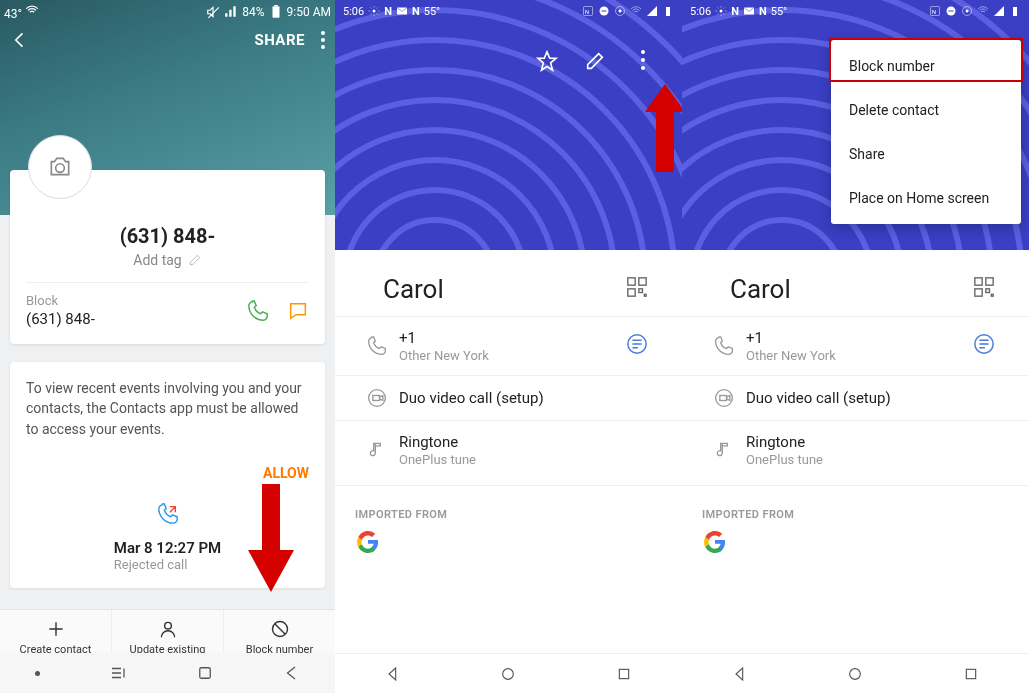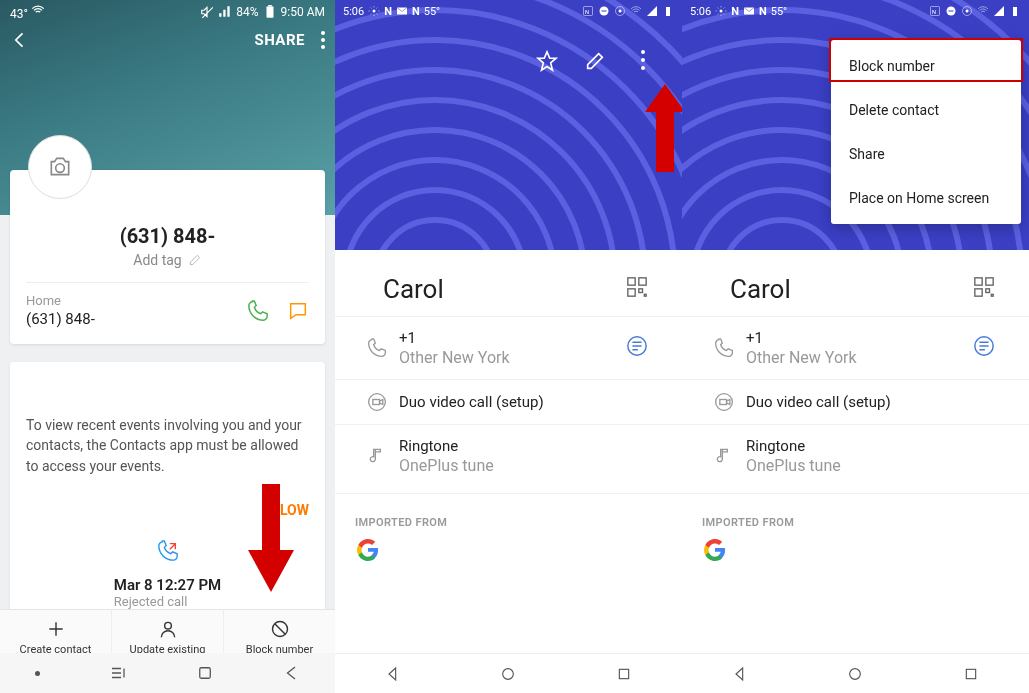--- a/index.html
+++ b/index.html
@@ -10,21 +10,21 @@
   .p3 { width: 347px; }
 
   
   .p1-top {
     height: 215px;
     background: linear-gradient(160deg, #2a5962 0%, #3a7a83 40%, #5aa0a7 100%);
     color: #fff;
   }
   .p1-status {
     height: 24px; display: flex; align-items: center; justify-content: space-between;
-    padding: 0 10px; font-size: 12px;
+    padding: 0 4px; font-size: 12px;
   }
   .p1-status .right { display: flex; gap: 4px; align-items: flex-end; }
   .p1-status svg { width: 14px; height: 14px; fill: #fff; }
   .p1-actions {
     display: flex; align-items: center; padding: 6px 10px; gap: 16px;
   }
   .p1-actions .spacer { flex: 1; }
   .p1-actions .share { font-weight: 700; font-size: 15px; letter-spacing: 0.5px; }
   .p1-actions svg { width: 20px; height: 20px; fill: #fff; stroke: #fff; }
   .dots { display: flex; flex-direction: column; gap: 3px; }
@@ -51,21 +51,21 @@
   .p1-phone-label { font-size: 13px; color: #999; }
   .p1-phone-value { font-size: 15px; color: #222; margin-top: 2px; }
   .p1-phone-icons { display: flex; gap: 18px; }
   .p1-phone-icons svg { width: 22px; height: 22px; }
 
   .p1-events-card {
     position: absolute; top: 362px; left: 10px; right: 10px;
     background: #fff; border-radius: 4px; padding: 16px;
     box-shadow: 0 1px 3px rgba(0,0,0,0.08);
   }
-  .p1-events-text { font-size: 14px; color: #555; line-height: 1.45; margin-top: 37px; }
+  .p1-events-text { font-size: 14px; color: #555; line-height: 1.45; }
   .p1-allow { color: #ff7a00; font-weight: 700; font-size: 14px; text-align: right; margin-top: 26px; }
   .p1-call-row { display: flex; align-items: center; gap: 14px; margin-top: 22px; flex-direction: column; }
   .p1-call-row svg { width: 22px; height: 22px; }
   .p1-call-time { font-size: 15px; font-weight: 600; color: #222; }
   .p1-call-status { font-size: 13px; color: #999; }
 
   .p1-bottom {
     position: absolute; bottom: 28px; left: 0; right: 0;
     height: 56px; background: #fafafa;
     display: flex; border-top: 1px solid #e5e5e5;
@@ -119,21 +119,21 @@
 
   .op-row {
     display: flex; align-items: center; padding: 12px 34px 12px 20px;
     border-top: 1px solid #f0f0f0;
   }
   .op-row:first-of-type { border-top: none; }
   .op-row-icon { width: 44px; display: flex; justify-content: center; }
   .op-row-icon svg { width: 20px; height: 20px; stroke: #999; fill: none; stroke-width: 1.6; }
   .op-row-body { flex: 1; }
   .op-row-title { font-size: 15px; color: #222; }
-  .op-row-sub { font-size: 16px; color: #999; margin-top: 1px; }
+  .op-row-sub { font-size: 13px; color: #999; margin-top: 1px; }
   .op-row-trail svg { width: 22px; height: 22px; stroke: #4a7bd6; fill: none; stroke-width: 1.6; }
 
   .op-imported {
     font-size: 11px; color: #999; font-weight: 600; letter-spacing: 0.4px;
     padding: 22px 0 10px 20px; border-top: 1px solid #f0f0f0; margin-top: 6px;
   }
   .op-google { padding: 0 0 0 22px; }
   .op-google svg { width: 22px; height: 22px; }
 
   .op-navbar {
@@ -213,21 +213,21 @@
     <div class="p1-number">(631) 848-</div>
     <div class="p1-addtag">
       <span>Add tag</span>
       <svg viewBox="0 0 24 24">
           <path d="M4 20h4L20 8l-4-4L4 16v4z"></path>
         </svg>
     </div>
     <div class="p1-divider"></div>
     <div class="p1-phone-row">
       <div class="p1-phone-info">
-        <div class="p1-phone-label">Home</div>
+        <div class="p1-phone-label">Block</div>
         <div class="p1-phone-value">(631) 848-</div>
       </div>
       <div class="p1-phone-icons">
         <svg viewBox="0 0 24 24">
             <path d="M6 2c-2 0-4 2-4 4 0 9 7 16 16 16 2 0 4-2 4-4v-3l-5-2-2 2c-3-1-6-4-7-7l2-2-2-5H6z" fill="none" stroke="#4caf50" stroke-width="1.6"></path>
           </svg>
         <svg viewBox="0 0 24 24">
             <path d="M4 4h16v12H10l-6 4V4z" fill="none" stroke="#ff9800" stroke-width="1.6"></path>
           </svg>
       </div>

